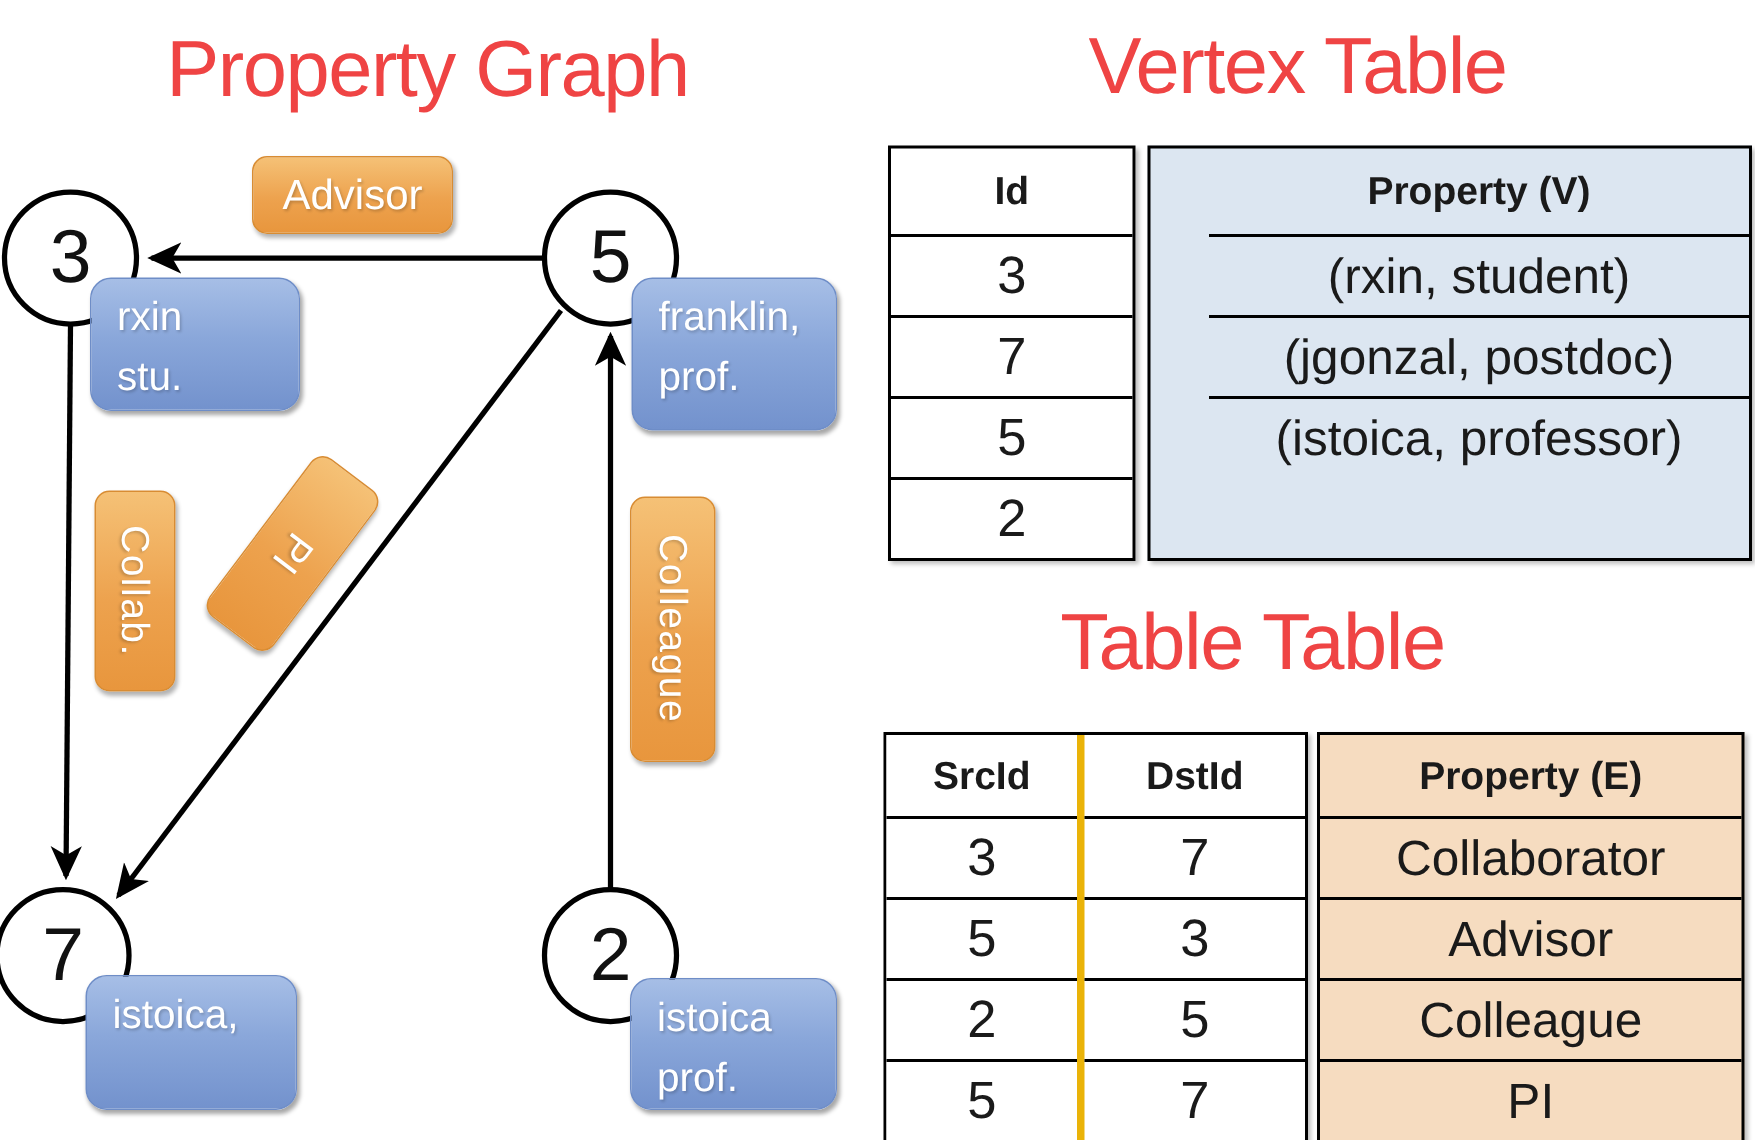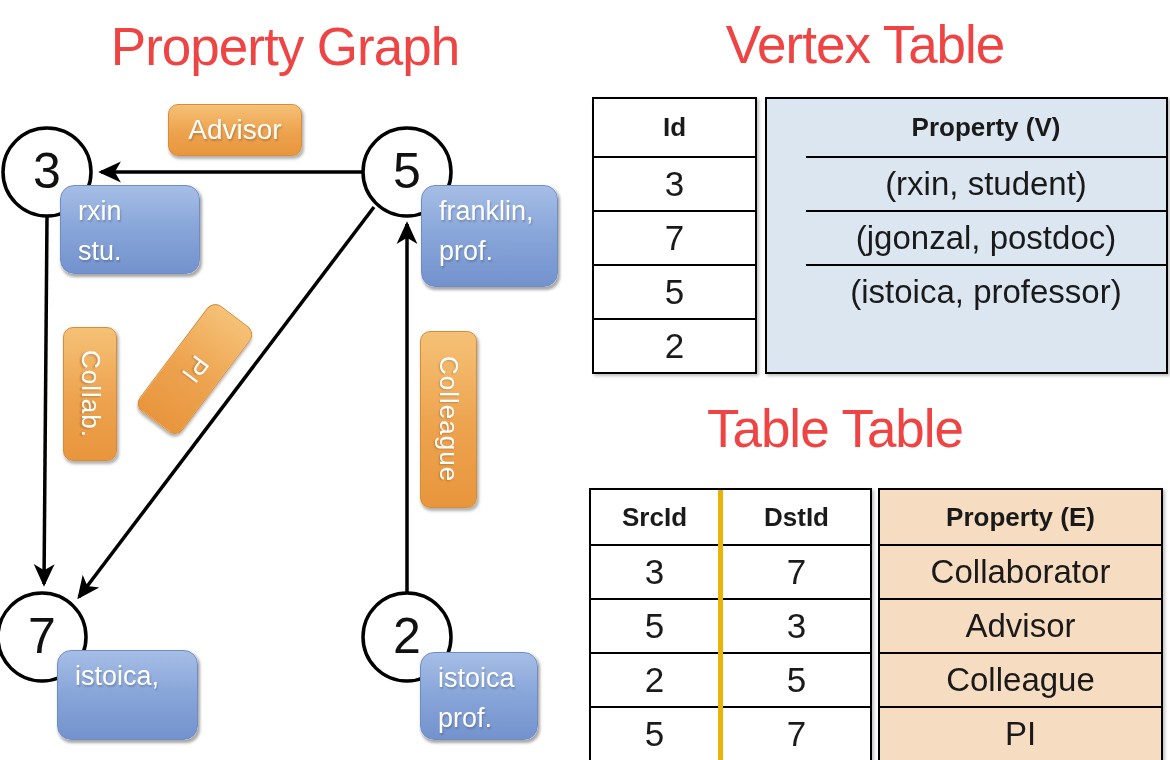--- a/index.html
+++ b/index.html
@@ -50,21 +50,21 @@
     box-shadow: 1.5px 2.5px 3px rgba(0,0,0,0.35);
     color: #ffffff;
     font-size: 27px;
     line-height: 40px;
     padding: 5px 8px 5px 17px;
     text-shadow: 1px 1.5px 2px rgba(0,0,0,0.2);
   }
   .vlabel-rxin     { left: 60px;  top: 185px; width: 140px; height: 89px; }
   .vlabel-franklin { left: 421px; top: 185px; width: 137px; height: 102px; }
   .vlabel-jgonzal  { left: 57px;  top: 650px; width: 141px; height: 90px; }
-  .vlabel-istoica  { left: 420px; top: 652px; width: 118px; height: 88px; }
+  .vlabel-istoica  { left: 420px; top: 652px; width: 138px; height: 88px; }
 
   .elabel {
     position: absolute;
     border-radius: 10px;
     background: linear-gradient(180deg, #f5c176 0%, #eda24e 55%, #e8963d 100%);
     border: 1px solid #d88c33;
     box-shadow: 1.5px 2.5px 3px rgba(0,0,0,0.3);
     color: #ffffff;
     display: flex; align-items: center; justify-content: center;
     font-size: 28px;

